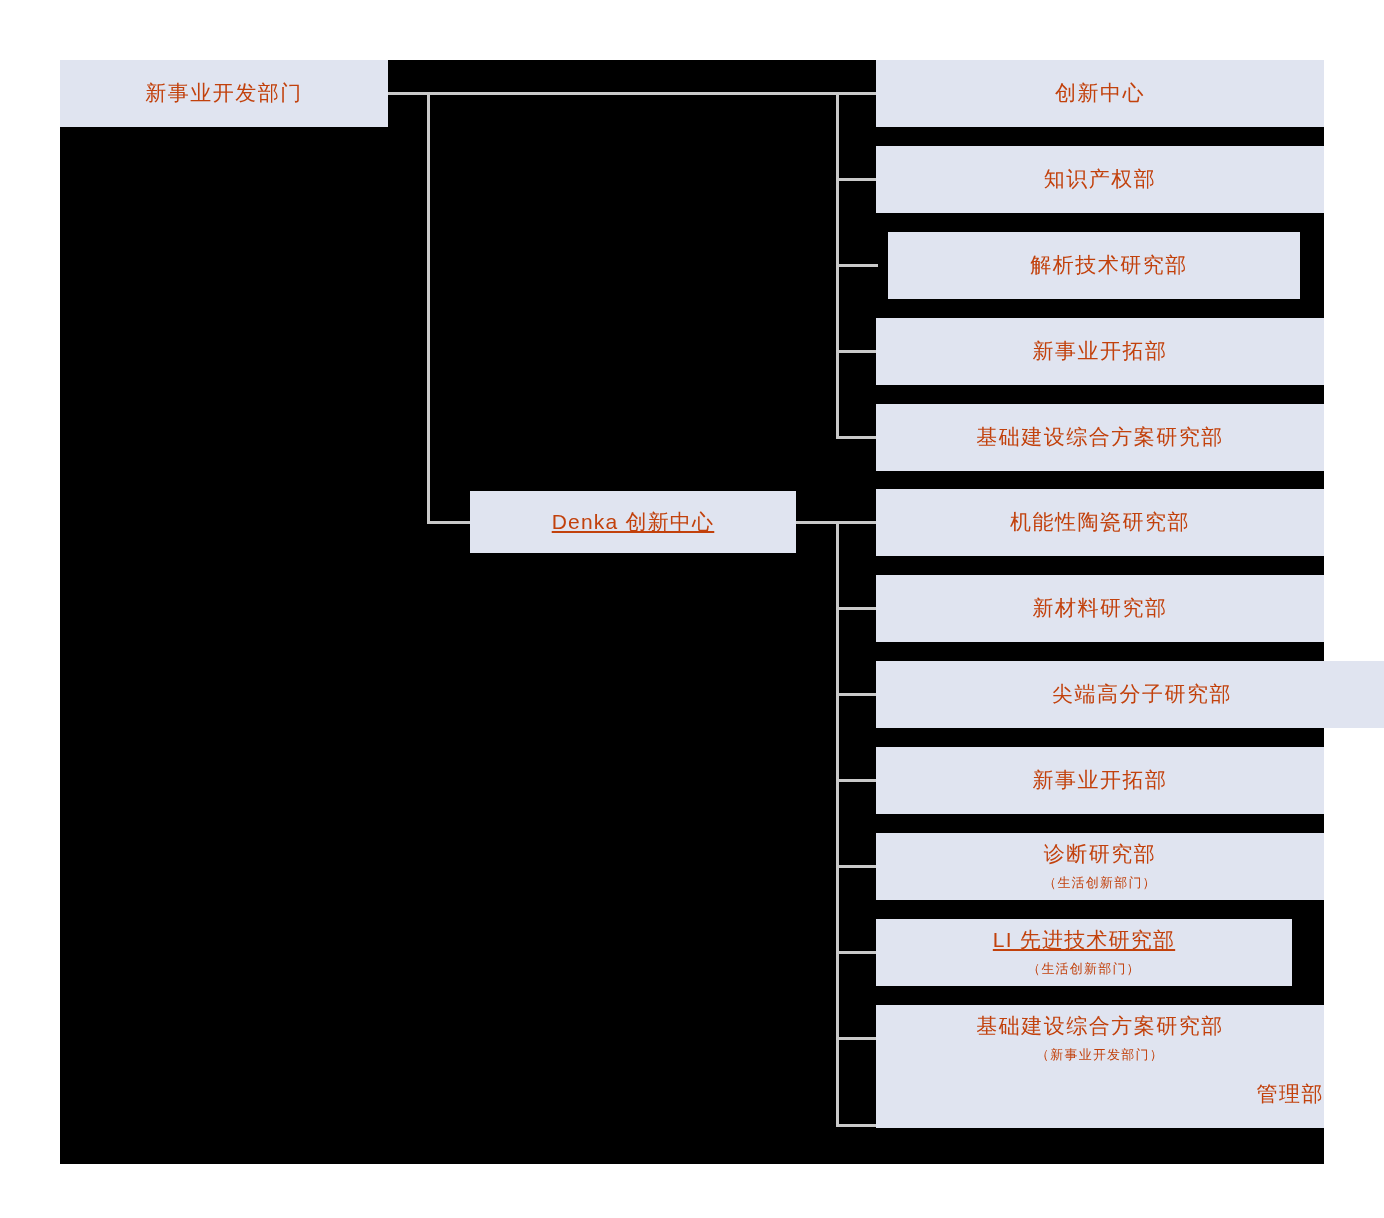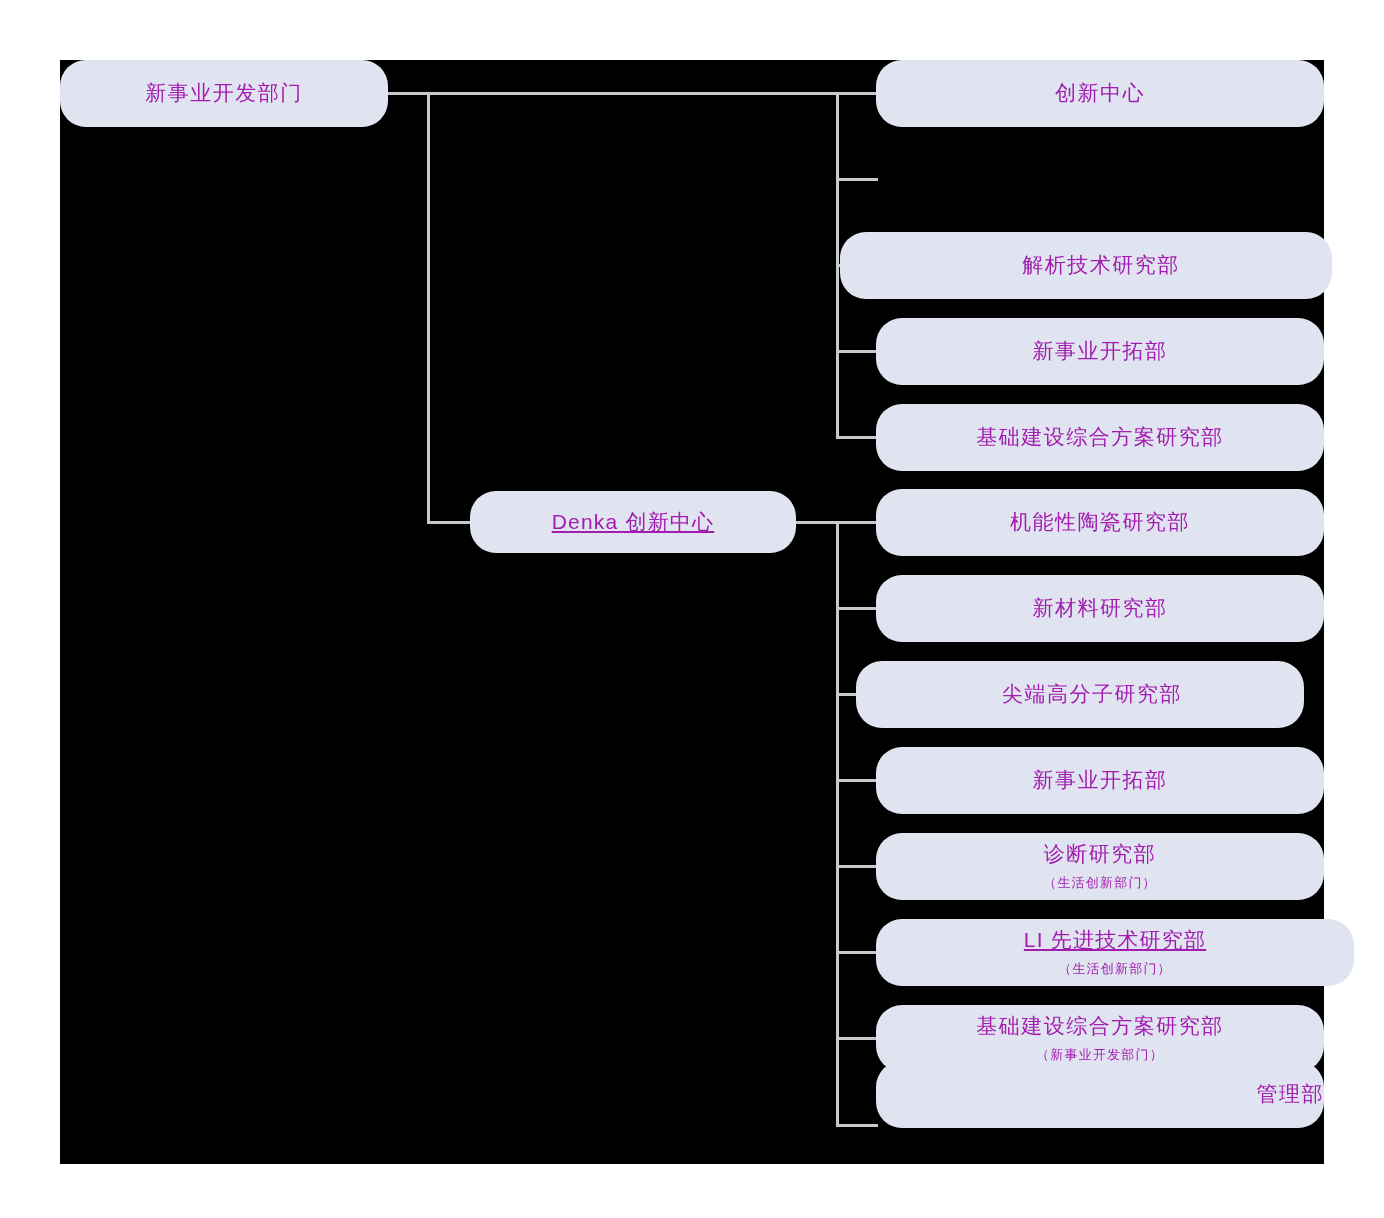--- a/index.html
+++ b/index.html
@@ -22,28 +22,27 @@
     position: absolute;
     left: 60px;
     top: 60px;
     width: 1264px;
     height: 1104px;
     background: #000000;
   }
   .node {
     position: absolute;
     background: #e0e4f0;
-    color: #a21caf;
+    color: #c2410c;
     display: flex;
     flex-direction: column;
     align-items: center;
     justify-content: center;
     box-sizing: border-box;
     line-height: 1.15;
-    border-radius: 26px;
   }
   .node .label {
     font-size: 21px;
     letter-spacing: 1.5px;
     white-space: nowrap;
   }
   .node .sublabel {
     font-size: 13px;
     letter-spacing: 1.2px;
     margin-top: 10px;
@@ -95,47 +94,50 @@
     <span class="label">新事业开发部门</span>
   </div>
 
   <div class="node latin" style="left:470px; top:491px; width:326px; height:62px;">
     <span class="label">Denka 创新中心</span>
   </div>
 
   <div class="node" style="left:876px; top:60px; width:448px; height:67px;">
     <span class="label">创新中心</span>
   </div>
-  <div class="node" style="left:840px; top:232px; width:492px; height:67px;padding-left:30px;">
+  <div class="node" style="left:876px; top:146px; width:448px; height:67px;">
+    <span class="label">知识产权部</span>
+  </div>
+  <div class="node" style="left:888px; top:232px; width:412px; height:67px;padding-left:30px;">
     <span class="label">解析技术研究部</span>
   </div>
   <div class="node" style="left:876px; top:318px; width:448px; height:67px;">
     <span class="label">新事业开拓部</span>
   </div>
   <div class="node" style="left:876px; top:404px; width:448px; height:67px;">
     <span class="label">基础建设综合方案研究部</span>
   </div>
 
   <div class="node" style="left:876px; top:489px; width:448px; height:67px;">
     <span class="label">机能性陶瓷研究部</span>
   </div>
   <div class="node" style="left:876px; top:575px; width:448px; height:67px;">
     <span class="label">新材料研究部</span>
   </div>
-  <div class="node" style="left:856px; top:661px; width:448px; height:67px;padding-left:24px;">
+  <div class="node" style="left:876px; top:661px; width:508px; height:67px;padding-left:24px;">
     <span class="label">尖端高分子研究部</span>
   </div>
   <div class="node" style="left:876px; top:747px; width:448px; height:67px;">
     <span class="label">新事业开拓部</span>
   </div>
   <div class="node" style="left:876px; top:833px; width:448px; height:67px;">
     <span class="label">诊断研究部</span>
     <span class="sublabel">（生活创新部门）</span>
   </div>
-  <div class="node latin" style="left:876px; top:919px; width:478px; height:67px;">
+  <div class="node latin" style="left:876px; top:919px; width:416px; height:67px;">
     <span class="label">LI 先进技术研究部</span>
     <span class="sublabel">（生活创新部门）</span>
   </div>
   <div class="node" style="left:876px; top:1005px; width:448px; height:67px;">
     <span class="label">基础建设综合方案研究部</span>
     <span class="sublabel">（新事业开发部门）</span>
   </div>
   <div class="node" style="left:876px; top:1061px; width:448px; height:67px;align-items:flex-end;">
     <span class="label">管理部</span>
   </div>

